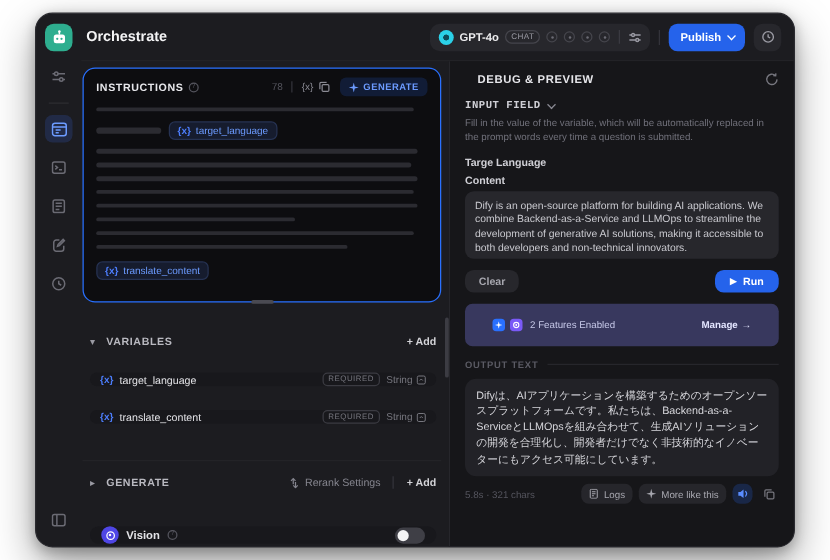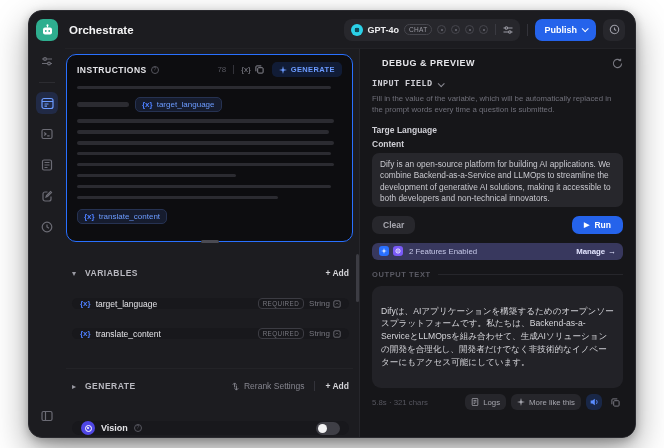--- a/index.html
+++ b/index.html
@@ -86,29 +86,29 @@
   .select { background:#27272C; border-radius:7px; height:18px; display:flex; align-items:center; padding:0 8px; margin-bottom:9px; }
   .select-val { font-size:8.5px; color:#E3E3E7; }
   .select .chev { margin-left:auto; color:#8A8A93; }
   .txtarea { width:100%; background:#27272C; border:none; border-radius:7px; resize:none; height:54px;
              color:#C9C9CF; font-size:8.3px; line-height:1.4; padding:6px 8px; margin-bottom:9px;
              font-family:"Liberation Sans", sans-serif; outline:none; display:block; }
   .btn-row { display:flex; align-items:center; margin-bottom:9px; }
   .clear-btn { background:#27272C; color:#A7A7AF; font-size:8.5px; font-weight:bold; border-radius:7px; height:18px; padding:0 11px; display:flex; align-items:center; }
   .run-btn { margin-left:auto; background:#2563EB; color:#fff; font-size:8.5px; font-weight:bold; border-radius:7px; height:18px; padding:0 12px; display:flex; align-items:center; gap:5px; }
   .play-ic { font-size:7px; }
-  .feat-bar { background:#38385E; border-radius:6px; height:17px; display:flex; align-items:center; gap:4px; padding:0 7px; margin-bottom:10px; }
+  .feat-bar { background:#38385E; border-radius:6px; height:34px; display:flex; align-items:center; gap:4px; padding:0 22px; margin-bottom:10px; }
   .feat-ic1 { width:10px; height:10px; border-radius:3px; background:#2970FF; display:flex; align-items:center; justify-content:center; }
   .feat-ic2 { width:10px; height:10px; border-radius:3px; background:#7A5AF8; display:flex; align-items:center; justify-content:center; }
   .feat-text { font-size:7.8px; color:#C6C8E8; margin-left:2px; }
   .manage { margin-left:auto; font-size:7.8px; font-weight:bold; color:#E3E5FF; display:flex; align-items:center; gap:3px; }
   .out-head { display:flex; align-items:center; gap:7px; margin-bottom:7px; }
   .out-title { font-size:7.5px; font-weight:bold; letter-spacing:.6px; color:#5B5B64; white-space:nowrap; }
   .out-line { flex:1; height:1px; background:#26262B; }
-  .out-bubble { background:#222227; border-radius:9px; padding:19px 9px; font-size:8.6px; line-height:1.5; color:#D6D6DB; margin-bottom:6px; }
+  .out-bubble { background:#222227; border-radius:9px; padding:7px 9px; font-size:8.6px; line-height:1.5; color:#D6D6DB; margin-bottom:6px; }
   .out-meta-row { display:flex; align-items:center; gap:5px; }
   .out-meta { font-size:7.8px; color:#55555E; margin-right:auto; }
   .mini-btn { background:#26262B; border-radius:6px; height:16px; padding:0 6px; display:flex; align-items:center; gap:4px; color:#A7A7AF; font-size:7.8px; }
   .icon-btn { width:16px; height:16px; border-radius:6px; display:flex; align-items:center; justify-content:center; }
   .icon-btn.speaker { background:rgba(41,112,255,.2); }
   svg { display:block; }
 </style>
 </head>
 <body>
 

